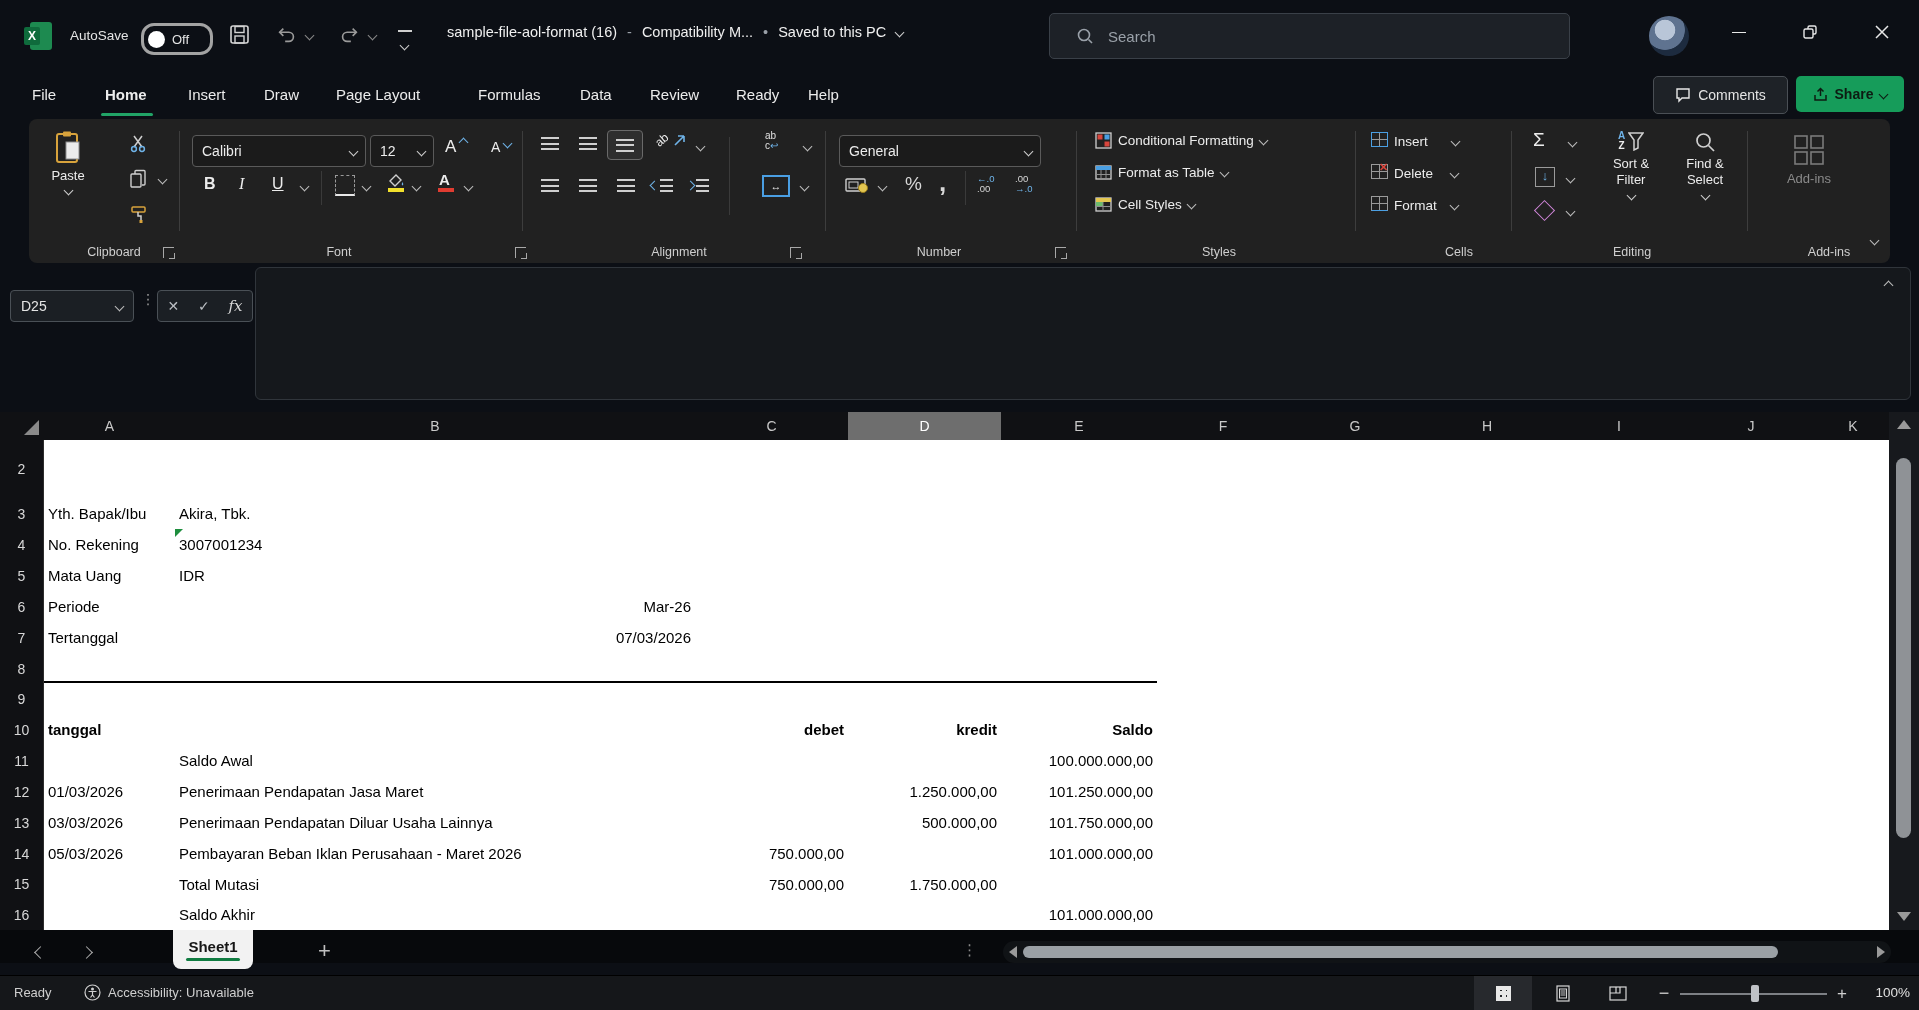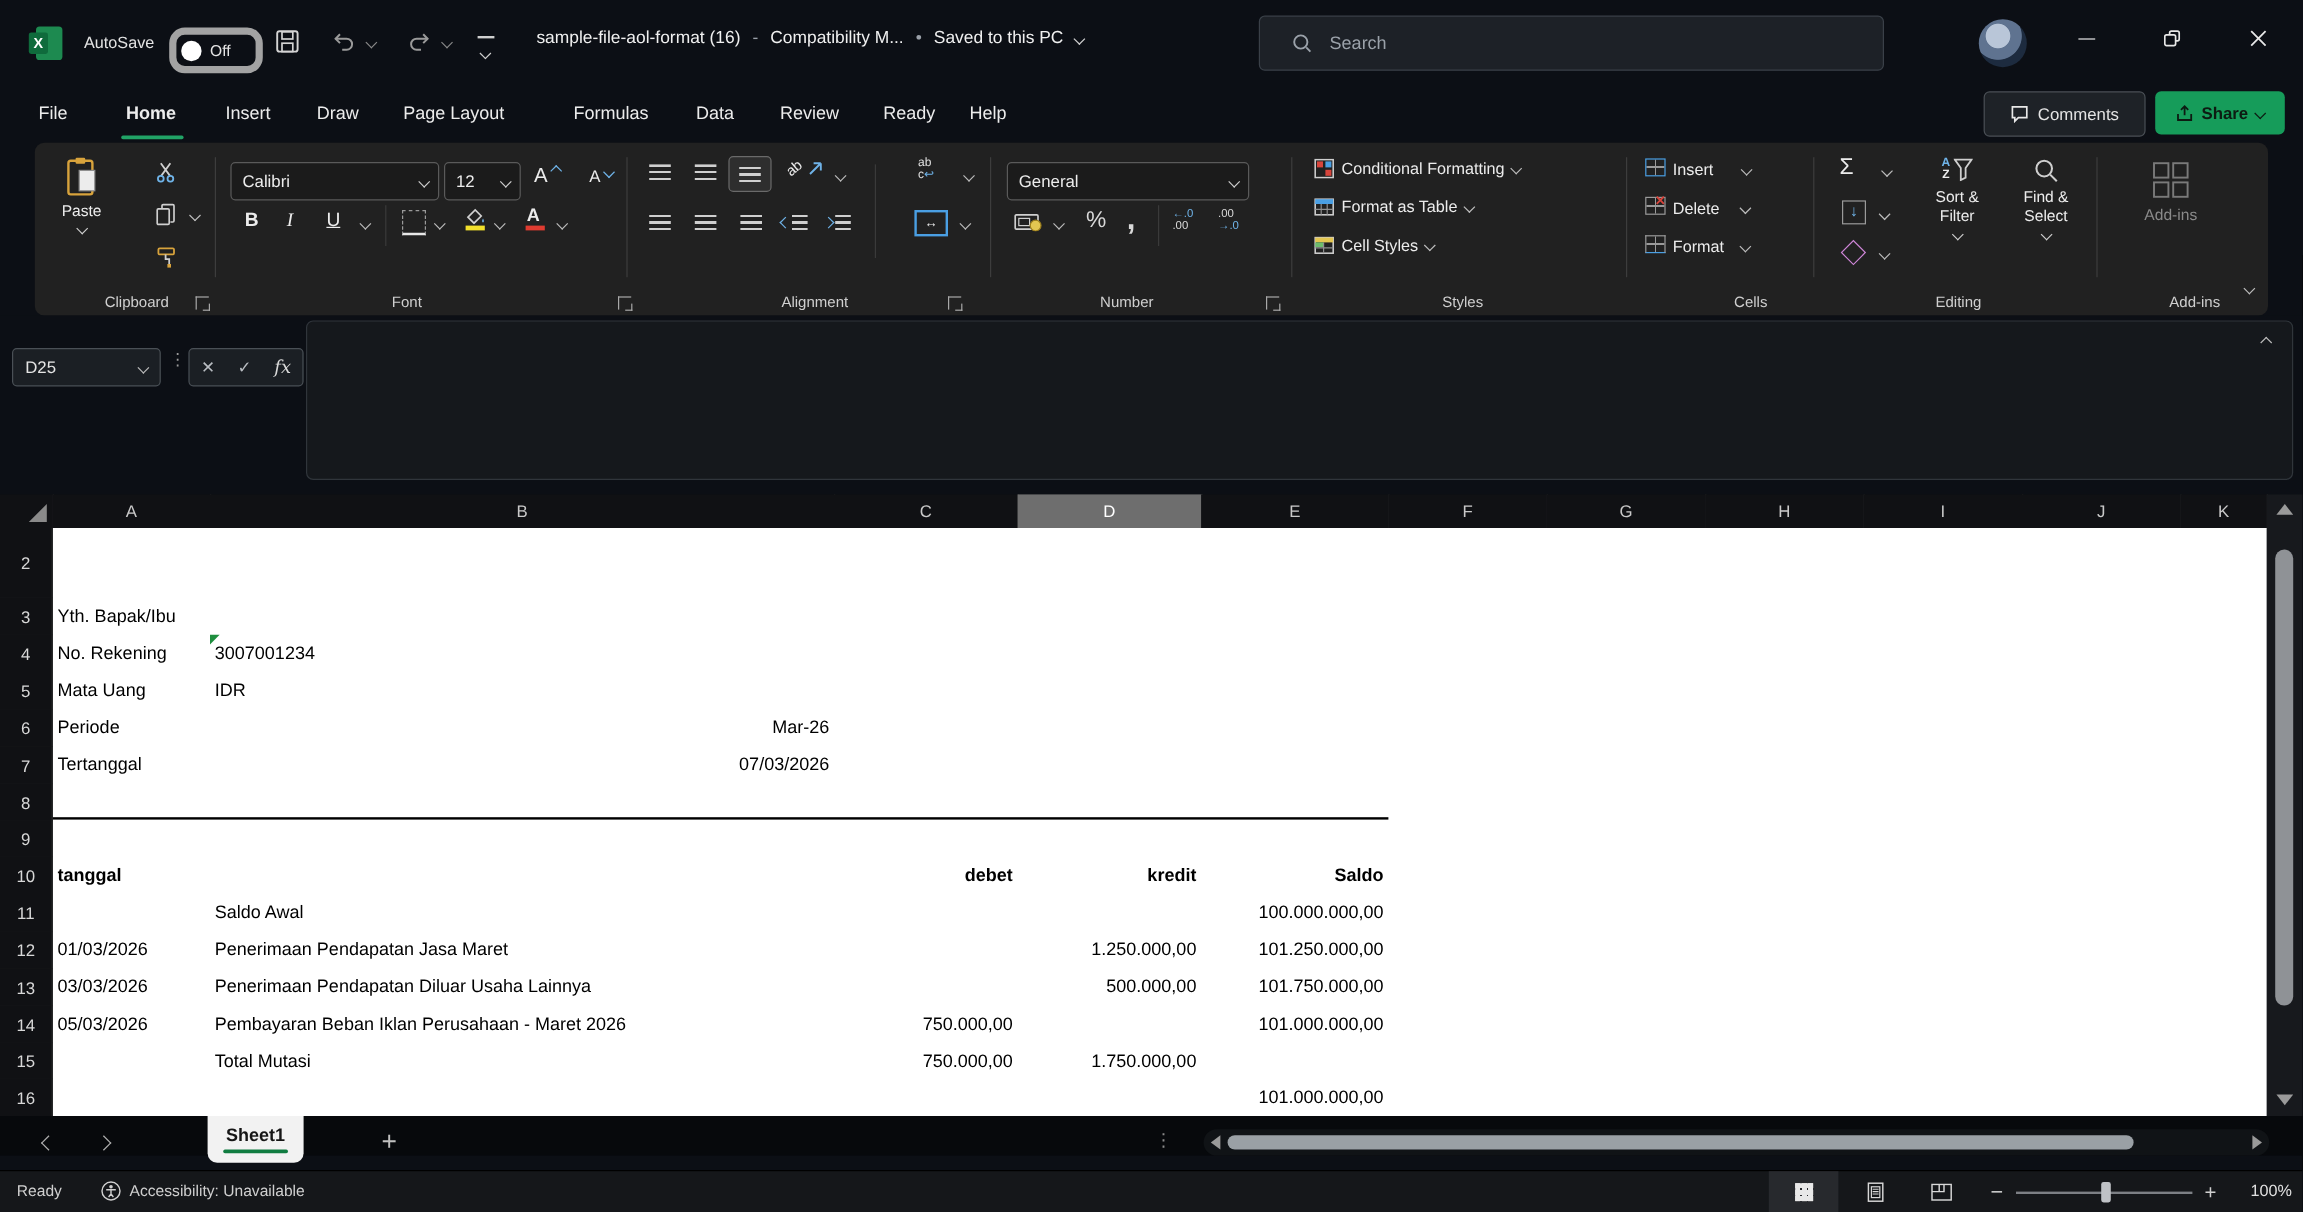--- a/index.html
+++ b/index.html
@@ -10,21 +10,21 @@
   .dim{color:#9aa0a8;}
   .chev{width:6px;height:6px;border-right:1.5px solid currentColor;border-bottom:1.5px solid currentColor;transform:rotate(45deg);display:inline-block;flex:0 0 auto;}
   .chev-up{transform:rotate(-135deg);}
   .chev-l{transform:rotate(135deg);}
   .chev-r{transform:rotate(-45deg);}
   
   .titlebar{left:0;top:0;width:1919px;height:72px;}
   .logo{left:24px;top:22px;width:28px;height:28px;}
   .logo .pane{position:absolute;left:6px;top:0;width:22px;height:28px;background:#1d8a50;border-radius:3px;}
   .logo .x{position:absolute;left:0;top:5px;width:16px;height:18px;background:#0f6b3c;border-radius:2px;color:#fff;font-weight:bold;font-size:12px;text-align:center;line-height:18px;}
-  .toggle{left:141px;top:23px;width:66px;height:26px;border:6px solid #a3a3a3;border-radius:13px;display:flex;align-items:center;}
+  .toggle{left:141px;top:23px;width:66px;height:26px;border:3px solid #a3a3a3;border-radius:13px;display:flex;align-items:center;}
   .knob{width:17px;height:17px;border-radius:50%;background:#fff;margin-left:4px;}
   .toggle .txt{margin-left:7px;}
   .icon-btn{display:flex;align-items:center;justify-content:center;color:#b9bdc2;}
   .searchbox{left:1049px;top:13px;width:519px;height:44px;background:#1d2127;border:1px solid #3a4048;border-radius:5px;display:flex;align-items:center;color:#9aa1a9;}
   .avatar{left:1649px;top:16px;width:40px;height:40px;border-radius:50%;background:radial-gradient(circle at 40% 35%,#b9c6d8 0 28%,#5f7390 30% 55%,#1d2b3f 57%);}
   .winbtn{top:0;width:46px;height:64px;display:flex;align-items:center;justify-content:center;color:#e8e8e8;}
   
   .menurow{left:0;top:72px;width:1919px;height:47px;}
   .mtab{position:absolute;top:10px;font-size:15px;color:#ececec;padding:4px 2px;}
   .mtab.active{font-weight:bold;}
@@ -489,20 +489,21 @@
   <div class="gutter-num" style="top:684px;height:30px;">9</div>
   <div class="gutter-num" style="top:714px;height:31px;">10</div>
   <div class="gutter-num" style="top:745px;height:31px;">11</div>
   <div class="gutter-num" style="top:776px;height:31px;">12</div>
   <div class="gutter-num" style="top:807px;height:31px;">13</div>
   <div class="gutter-num" style="top:838px;height:31px;">14</div>
   <div class="gutter-num" style="top:869px;height:30px;">15</div>
   <div class="gutter-num" style="top:899px;height:31px;">16</div>
 
   <div class="cell" style="left:48px;top:498px;width:126px;">Yth. Bapak/Ibu</div>
+  <div class="cell" style="left:179px;top:498px;width:500px;">Akira, Tbk.</div>
   <div class="cell" style="left:48px;top:529px;width:126px;">No. Rekening</div>
   <div class="cell" style="left:179px;top:529px;width:500px;">3007001234</div>
   <div class="abs err-tri"></div>
   <div class="cell" style="left:48px;top:560px;width:126px;">Mata Uang</div>
   <div class="cell" style="left:179px;top:560px;width:500px;">IDR</div>
   <div class="cell" style="left:48px;top:591px;width:126px;">Periode</div>
   <div class="cell r" style="left:179px;top:591px;width:512px;">Mar-26</div>
   <div class="cell" style="left:48px;top:622px;width:126px;">Tertanggal</div>
   <div class="cell r" style="left:179px;top:622px;width:512px;">07/03/2026</div>
   <div class="abs r8line"></div>
@@ -520,20 +521,21 @@
   <div class="cell" style="left:179px;top:807px;width:500px;">Penerimaan Pendapatan Diluar Usaha Lainnya</div>
   <div class="cell r" style="left:852px;top:807px;width:145px;">500.000,00</div>
   <div class="cell r" style="left:1005px;top:807px;width:148px;">101.750.000,00</div>
   <div class="cell" style="left:48px;top:838px;width:126px;">05/03/2026</div>
   <div class="cell" style="left:179px;top:838px;width:500px;">Pembayaran Beban Iklan Perusahaan - Maret 2026</div>
   <div class="cell r" style="left:699px;top:838px;width:145px;">750.000,00</div>
   <div class="cell r" style="left:1005px;top:838px;width:148px;">101.000.000,00</div>
   <div class="cell" style="left:179px;top:869px;width:500px;">Total Mutasi</div>
   <div class="cell r" style="left:699px;top:869px;width:145px;">750.000,00</div>
   <div class="cell r" style="left:852px;top:869px;width:145px;">1.750.000,00</div>
+  <div class="cell" style="left:179px;top:899px;width:500px;">Saldo Akhir</div>
   <div class="cell r" style="left:1005px;top:899px;width:148px;">101.000.000,00</div>
 
   <div class="abs vscroll">
     <div class="abs" style="left:8px;top:8px;">
         <div class="tri-up"></div>
       </div>
     <div class="vthumb"></div>
     <div class="abs" style="left:8px;top:500px;">
         <div class="tri-down"></div>
       </div>

